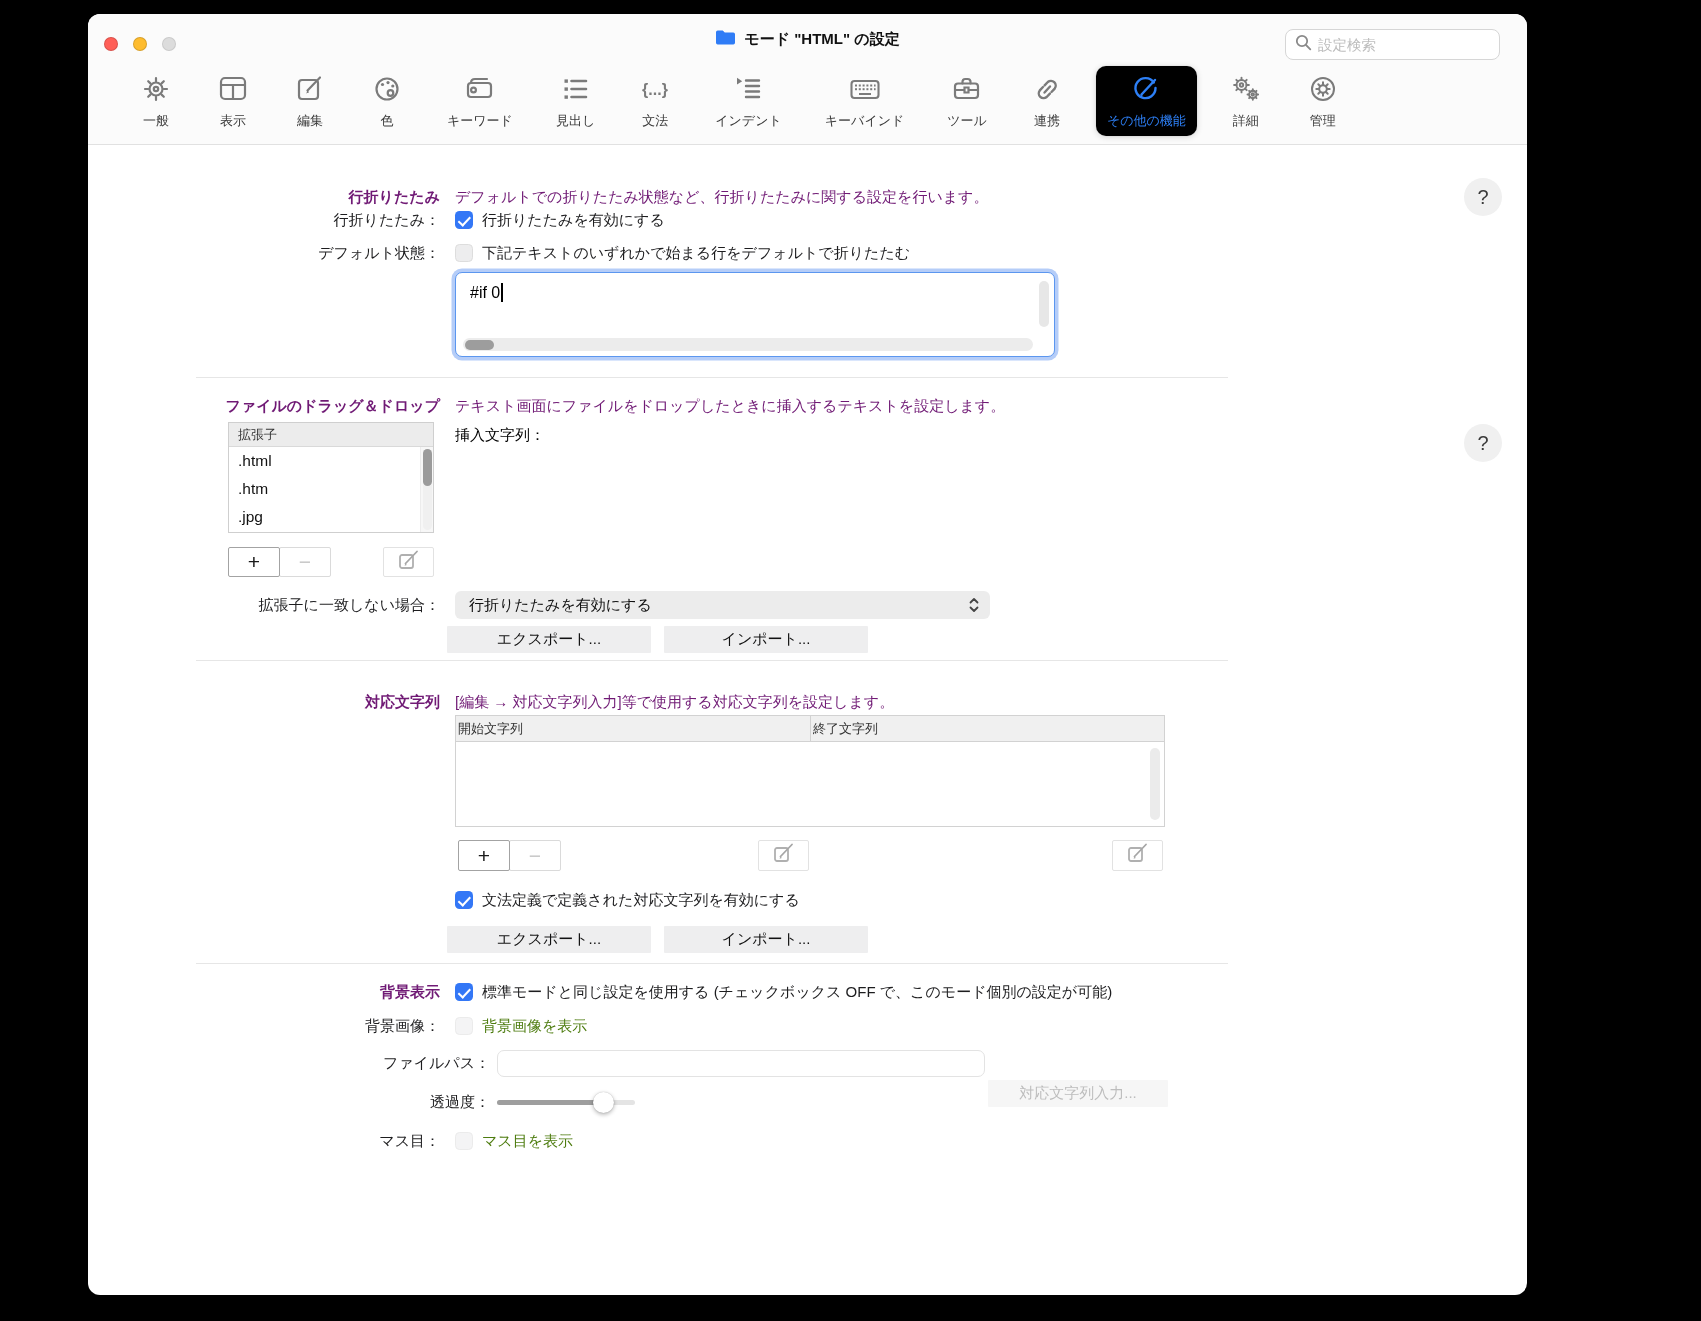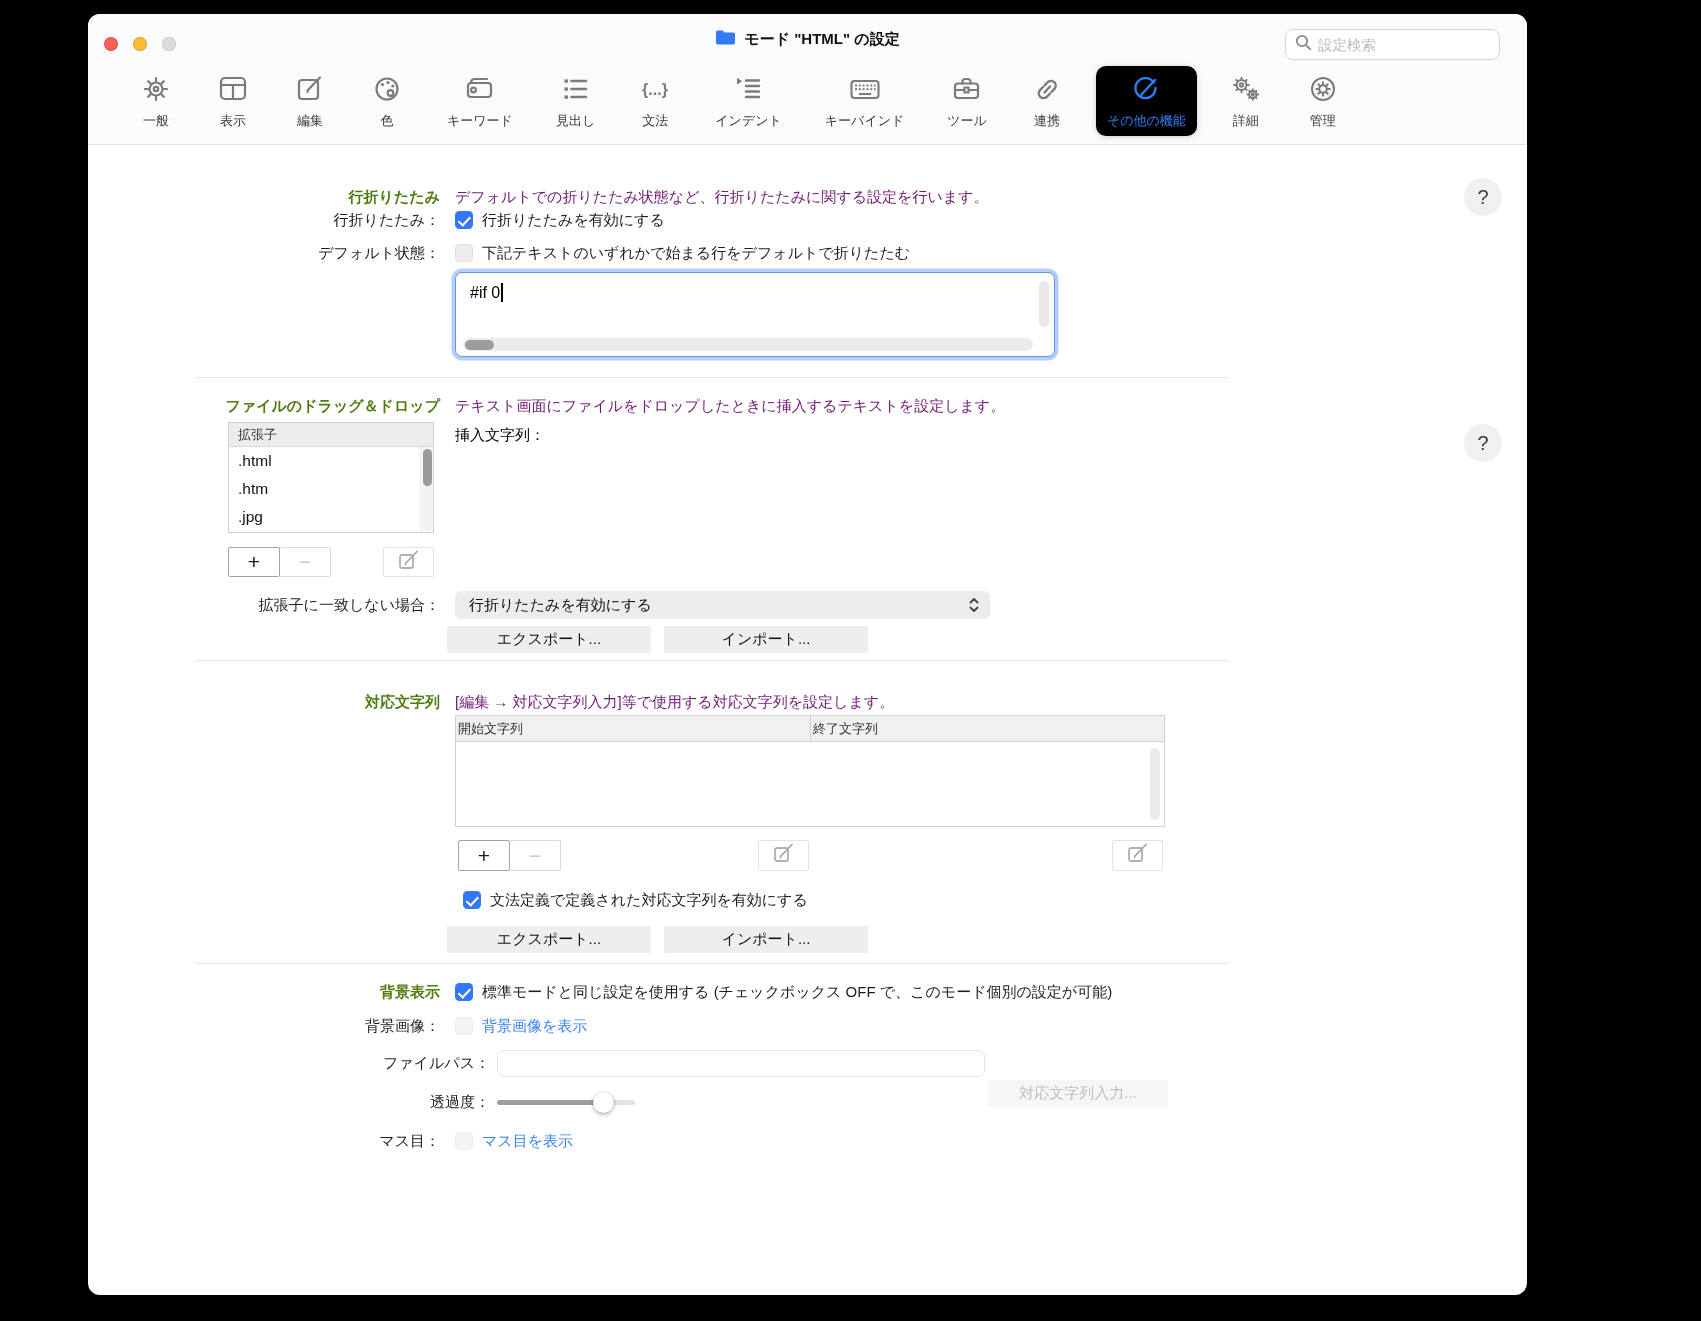--- a/index.html
+++ b/index.html
@@ -23,24 +23,24 @@
   .tbi .tblbl { font-size:13px; color:#3a3a3a; white-space:nowrap; }
   .tbi svg { stroke:#7b7b7b; }
   .tbi.sel { background:#000000; box-shadow:0 0 0 .5px rgba(0,0,0,.05), 0 1px 6px rgba(0,0,0,.16); }
   .tbi.sel svg { stroke:#2d7ff5; }
   .tbi.sel .tblbl { color:#2d7ff5; }
   .tbi svg text { fill:#7b7b7b; }
   
   .frow { position:absolute; left:0; width:1260px; display:flex; align-items:center; height:22px; }
   .flabel { width:352px; text-align:right; flex:none; font-size:15px; color:#1d1d1f; }
   .flabel2 { width:402px; text-align:right; flex:none; font-size:15px; color:#1d1d1f; }
-  .sectitle { font-weight:bold; color:#4d7c0f; }
+  .sectitle { font-weight:bold; color:#701a75; }
   .fbody { margin-left:15px; display:flex; align-items:center; gap:9px; font-size:15px; color:#1d1d1f; }
   .desc { color:#701a75; }
-  .graytxt { color:#3b82f6;text-align:center; }
+  .graytxt { color:#4d7c0f;text-align:center; }
   .sep { position:absolute; left:108px; width:1032px; height:1px; background:#e6e6e6; }
   .help { position:absolute; left:1376px; width:38px; height:38px; border-radius:50%; background:#f0f0f0; display:flex; align-items:center; justify-content:center; font-size:20px; color:#3a3a3a; }
   
   .cb { width:18px; height:18px; border-radius:4.5px; flex:none; position:relative; }
   .cb.on { background:#3377f6; }
   .cb.on::after { content:""; position:absolute; left:6px; top:2.5px; width:5px; height:9.5px; border-right:2.2px solid #fff; border-bottom:2.2px solid #fff; transform:rotate(43deg); }
   .cb.off { background:#ededee; border:1px solid #dddddd; }
   .cb.dis { background:#f4f4f5; border:1px solid #ebebeb; }
   
   .foldbox { position:absolute; left:367px; top:258px; width:600px; height:85px; background:#fff; border:1.5px solid #5b96ef; border-radius:7px; box-shadow:0 0 0 3.5px rgba(90,145,240,.45); }
@@ -352,21 +352,21 @@
   </div>
   <div class="editbtn" style="left:1024px; top:826px; height:31px">
     <span><svg width="24" height="21" viewBox="0 0 24 21" fill="none" stroke="#b0b0b0" stroke-width="1.8" stroke-linecap="round">
           <rect x="3" y="5" width="13" height="13" rx="2"></rect>
           <path d="M8.5 13.5L20 1.5" stroke="#a6a6a6"></path>
           <path d="M8.5 13.5l-.9 2.3 2.3-.9" fill="#a6a6a6" stroke="none"></path>
         </svg></span>
   </div>
 
   <div class="frow" style="top:875px; left:367px">
-    <div class="fbody" style="margin-left:8px">
+    <div class="fbody" style="margin-left:0">
       <span class="cb on"></span>
       <span>文法定義で定義された対応文字列を有効にする</span>
     </div>
   </div>
   <div class="pushrow" style="left:359px; top:912px">
     <div class="push">エクスポート...</div>
     <div class="push">インポート...</div>
   </div>
 
   <div class="sep" style="top:949px"></div>

